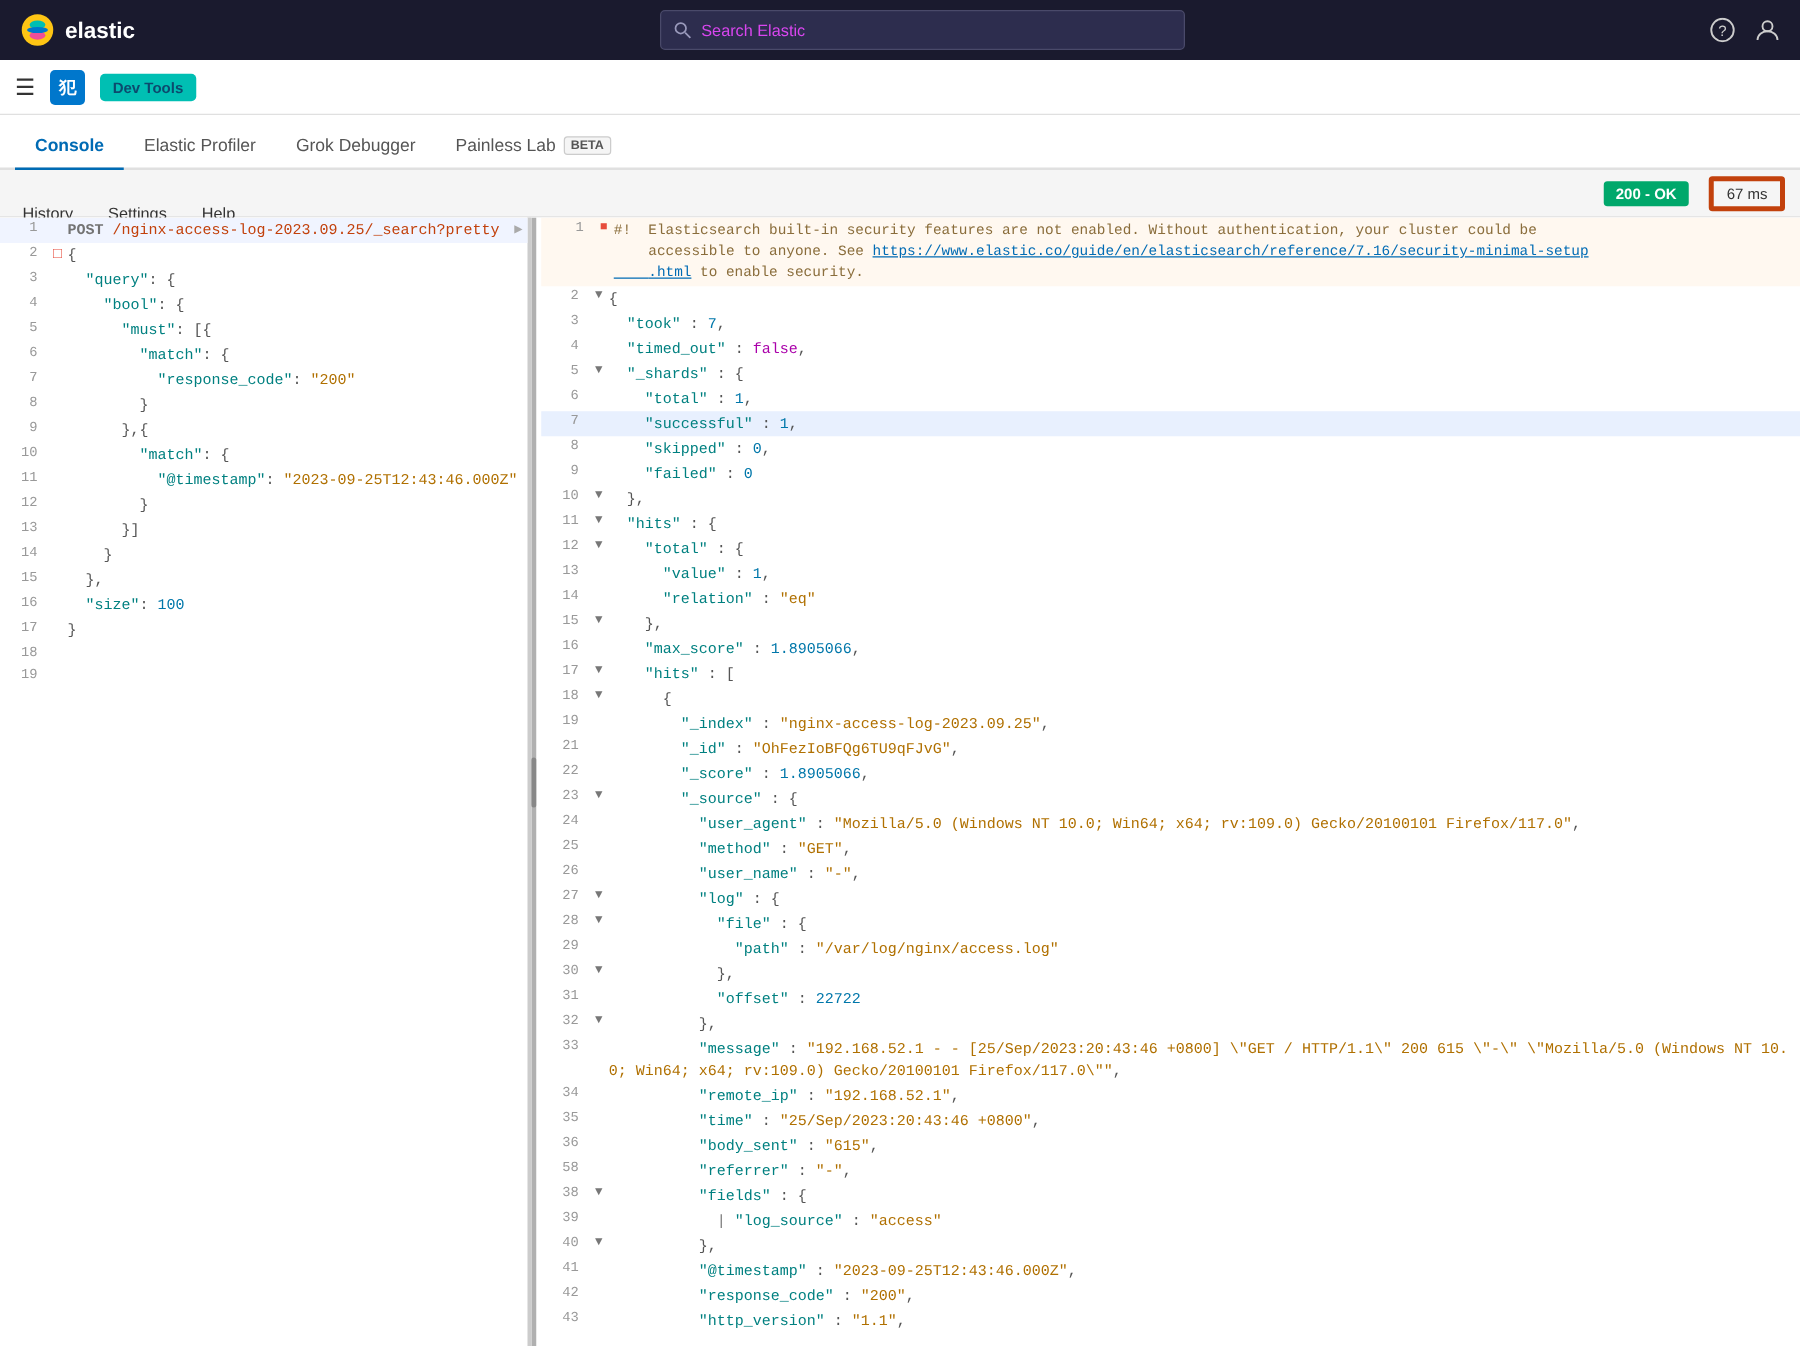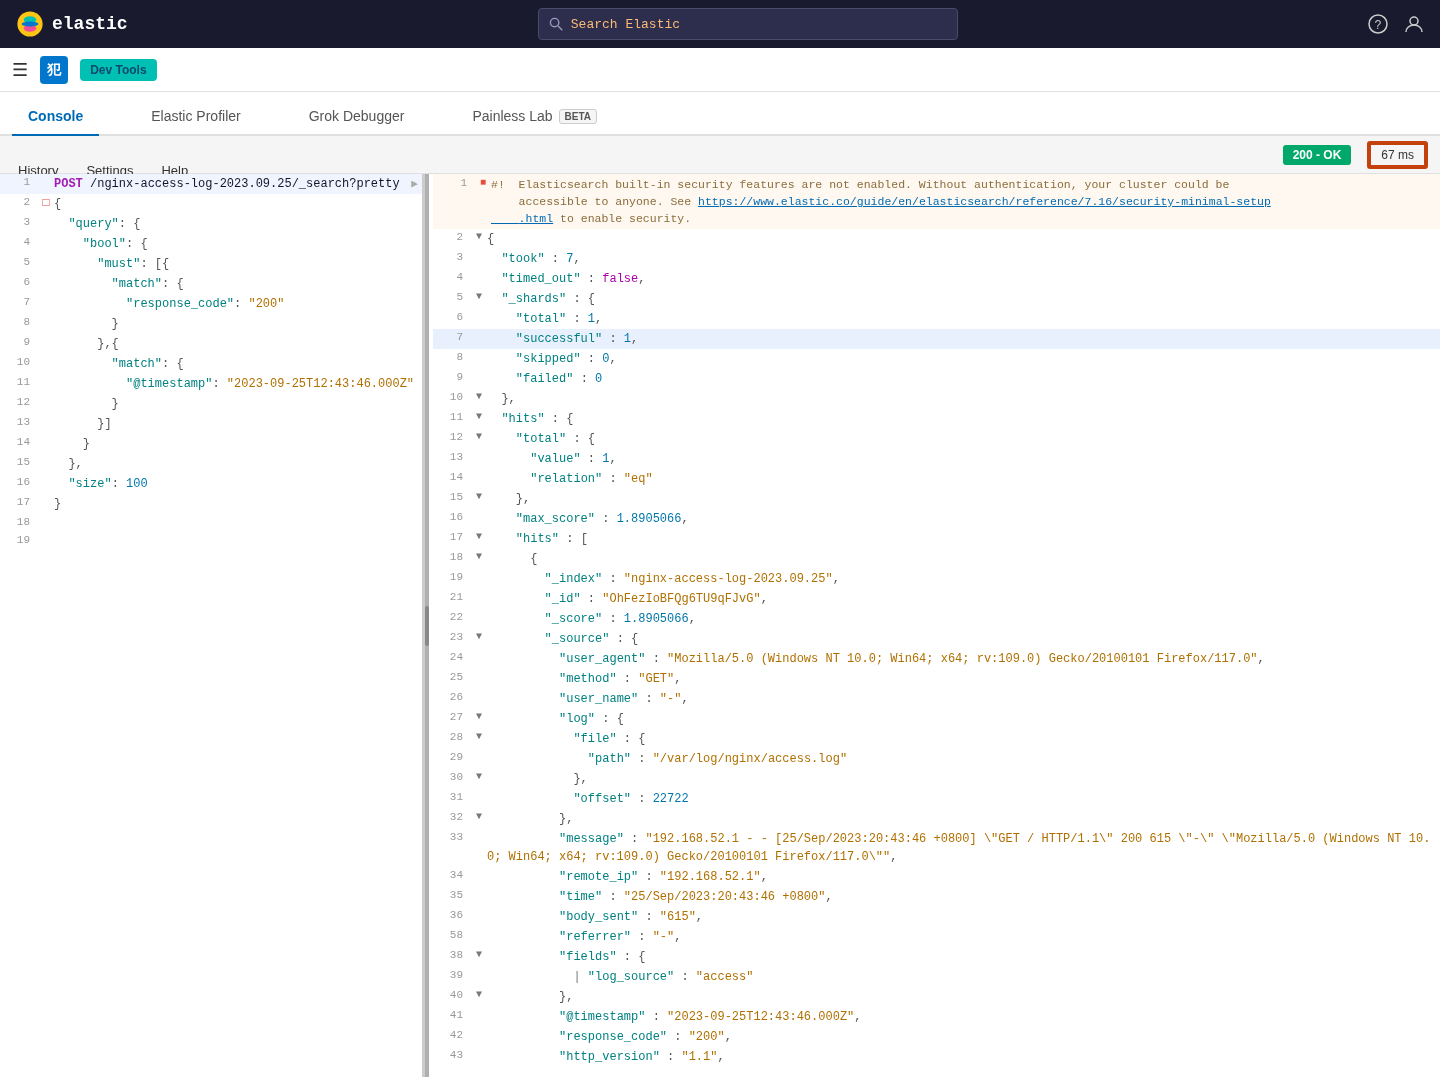--- a/index.html
+++ b/index.html
@@ -6,21 +6,20 @@
     body { font-family: -apple-system, BlinkMacSystemFont, 'Segoe UI', sans-serif; background: #fff; overflow: hidden; height: 1077px; }
 
     
     .top-nav {
       height: 48px;
       background: #1a1a2e;
       display: flex;
       align-items: center;
       padding: 0 16px;
       gap: 2px;
-      font-family: Liberation Mono, monospace;
     }
     .elastic-logo {
       display: flex;
       align-items: center;
       gap: 8px;
       color: #fff;
       font-size: 18px;
       font-weight: 600;
     }
     .elastic-logo .logo-icon {
@@ -34,21 +33,21 @@
     .search-bar {
       width: 420px;
       height: 32px;
       background: #2d2d4e;
       border: 1px solid #4a4a6a;
       border-radius: 4px;
       display: flex;
       align-items: center;
       padding: 0 10px;
       gap: 8px;
-      color: #fdba74;
+      color: #d946ef;
       font-size: 13px;
     }
     .nav-icons {
       display: flex;
       gap: 16px;
       align-items: center;
     }
     .nav-icon {
       width: 20px; height: 20px;
       color: #ccc;
@@ -87,21 +86,20 @@
     }
 
     
     .tabs-bar {
       height: 44px;
       background: #fff;
       border-bottom: 2px solid #e0e0e0;
       display: flex;
       align-items: flex-end;
       padding: 0 0 0 12px;
-      gap: 36px;
     }
     .tab {
       padding: 10px 16px;
       font-size: 14px;
       cursor: pointer;
       color: #555;
       border-bottom: 2px solid transparent;
       margin-bottom: -2px;
       display: flex;
       align-items: center;
@@ -220,22 +218,22 @@
     }
     .line-content {
       flex: 1;
       padding-right: 8px;
       white-space: pre;
       color: #333;
       line-height: 18px;
     }
 
     
-    .c-method { color: #a21caf; font-weight: 600; }
-    .c-url { color: #0f172a; }
+    .c-method { color: #737373; font-weight: 600; }
+    .c-url { color: #c2410c; }
     .c-key { color: #008080; }
     .c-string { color: #b07000; }
     .c-number { color: #0077aa; }
     .c-bool { color: #aa00aa; }
     .c-punctuation { color: #555; }
     .c-warning { color: #cc4400; }
 
     
     .line-actions {
       display: flex;

